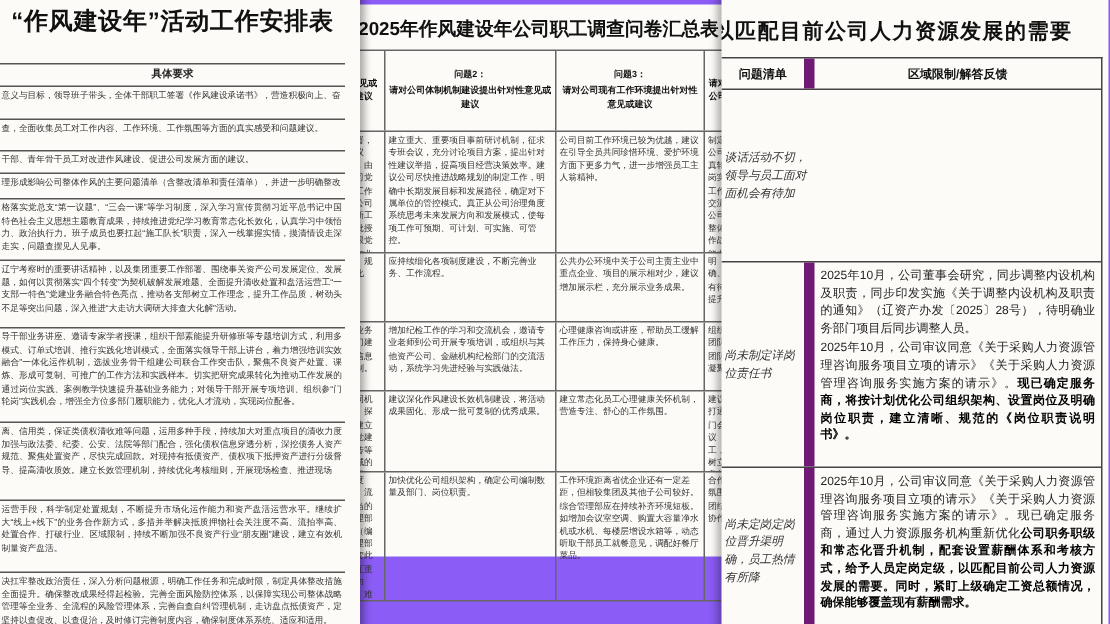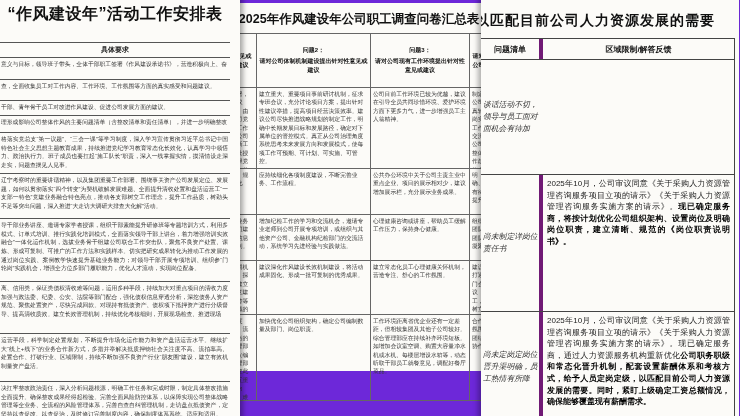--- a/index.html
+++ b/index.html
@@ -1,16 +1,16 @@
 <!DOCTYPE html>
 <html><head>
 <meta charset="utf-8">
 <style>
   html,body{margin:0;padding:0;background:#b9b7b4;}
-  .stage{position:relative;width:740px;height:416px;overflow:hidden;background:#6d28d9;
+  .stage{position:relative;width:740px;height:416px;overflow:hidden;background:#8b5cf6;
          font-family:"Liberation Sans",sans-serif;color:#222;}
   .paper{position:absolute;background:#fcfbf8;}
   
   .paper.left{left:-52px;top:-10px;width:292px;height:446px;z-index:2;
               box-shadow:3px 0 5px rgba(0,0,0,.35);}
   .lt{position:absolute;left:52px;top:14px;width:230px;margin:0;text-align:center;
       font-size:16px;font-weight:bold;color:#111;letter-spacing:.5px;white-space:nowrap;}
   .ltable{position:absolute;left:52px;top:52px;width:230px;border-top:1px solid #555;}
   .lhead{height:14px;line-height:14px;text-align:center;font-size:7px;font-weight:bold;
          border-bottom:1px solid #555;}
@@ -34,21 +34,21 @@
   .m1{height:80px}.m2{height:45px}.m3{height:45px}.m4{height:53px}.m5{height:85px}
   .mlabel{font-weight:bold;margin-bottom:2px;}
   
   .paper.right{left:481px;top:-4px;width:258px;height:424px;z-index:3;overflow:hidden;
                box-shadow:-3px 0 5px rgba(0,0,0,.3);}
   .rt{position:absolute;left:-6px;top:16px;margin:0;font-size:14px;font-weight:bold;
       color:#111;white-space:nowrap;letter-spacing:1px;}
   .rtable{position:absolute;left:0;top:42px;width:253px;border:1px solid #444;border-left:none;}
   .rrow{display:grid;grid-template-columns:62px 1fr;border-bottom:1px solid #444;}
   .rrow:last-child{border-bottom:none;}
-  .rcell{border-right:4px solid #701a75;overflow:hidden;}
+  .rcell{border-right:7px solid #701a75;overflow:hidden;}
   .rcell:last-child{border-right:none;}
   .rhead{height:20px;}
   .rhead .rcell{display:flex;align-items:center;justify-content:center;font-size:8px;
                 font-weight:bold;color:#111;}
   .rr1{height:114px}.rr2{height:136px}.rr3{height:110px}
   .rc1{display:flex;align-items:center;padding:2px 1px 2px 2px;font-size:7.8px;
        line-height:1.5;color:#333;word-break:break-all;font-style:italic;}
   .rc2{padding:3px 4px;font-size:8px;line-height:1.45;color:#222;word-break:break-all;
        text-align:justify;}
   .rc2 p{margin:0 0 2px 0;}
@@ -130,20 +130,21 @@
       <div class="rrow rhead">
         <div class="rcell">问题清单</div>
         <div class="rcell">区域限制/解答反馈</div>
       </div>
       <div class="rrow rr1">
         <div class="rcell rc1">谈话活动不切，领导与员工面对面机会有待加</div>
       </div>
       <div class="rrow rr2">
         <div class="rcell rc1">尚未制定详岗位责任书</div>
         <div class="rcell rc2">
+          <p>2025年10月，公司董事会研究，同步调整内设机构及职责，同步印发实施《关于调整内设机构及职责的通知》（辽资产办发〔2025〕28号），待明确业务部门项目后同步调整人员。</p>
           <p><span>2025年10月，公司审议同意《关于采购人力资源管理咨询服务项目立项的请示》《关于采购人力资源管理咨询服务实施方案的请示》。</span><span class="b">现已确定服务商，将按计划优化公司组织架构、设置岗位及明确岗位职责，建立清晰、规范的《岗位职责说明书》。</span></p>
         </div>
       </div>
       <div class="rrow rr3">
         <div class="rcell rc1">尚未定岗定岗位晋升渠明确，员工热情有所降</div>
         <div class="rcell rc2">
           <p><span>2025年10月，公司审议同意《关于采购人力资源管理咨询服务项目立项的请示》《关于采购人力资源管理咨询服务实施方案的请示》。现已确定服务商，通过人力资源服务机构重新优化</span><span class="b">公司职务职级和常态化晋升机制，配套设置薪酬体系和考核方式，给予人员定岗定级，以匹配目前公司人力资源发展的需要。同时，紧盯上级确定工资总额情况，确保能够覆盖现有薪酬需求。</span></p>
         </div>
       </div>
     </div>

